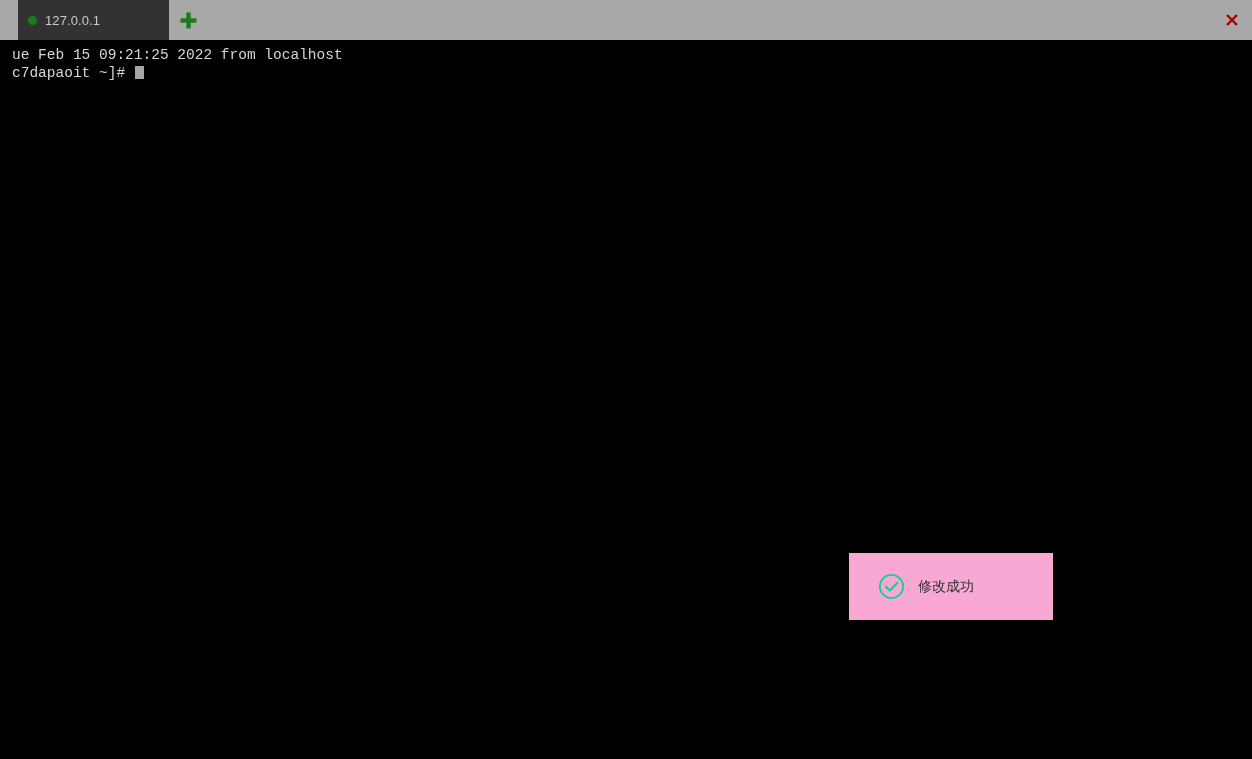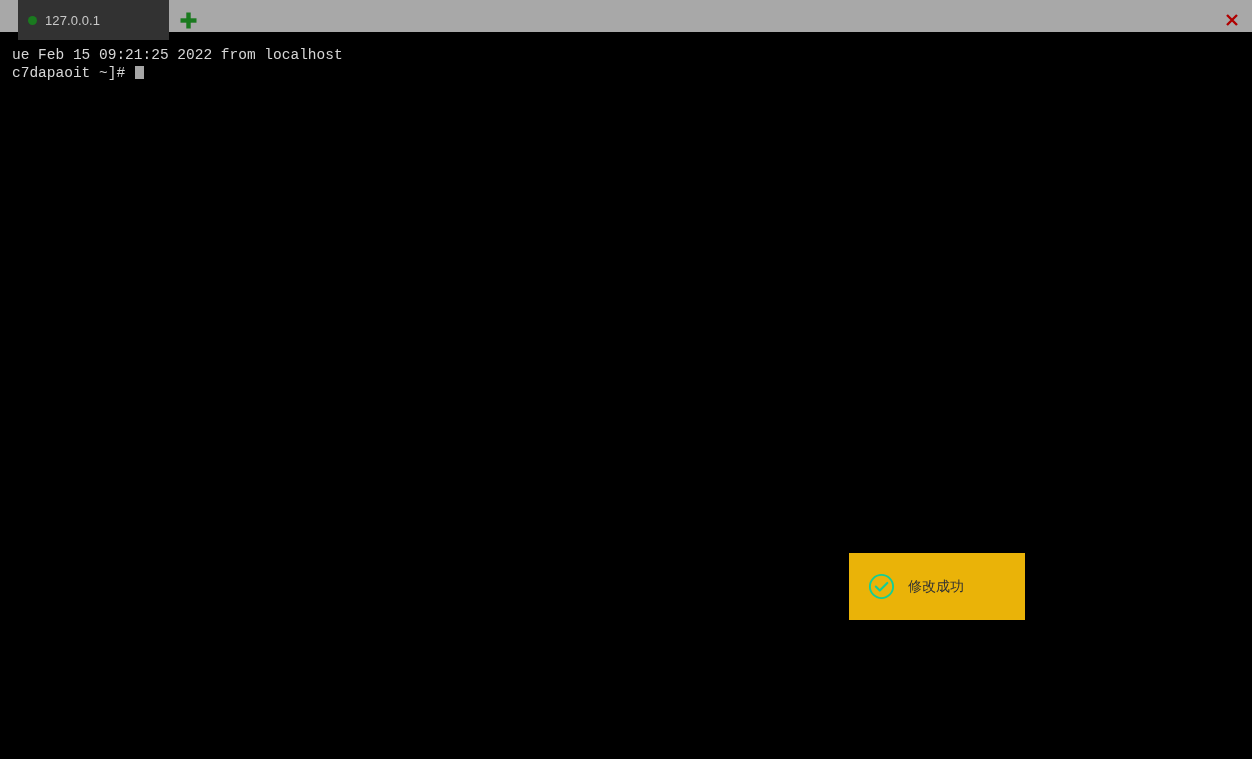--- a/index.html
+++ b/index.html
@@ -15,21 +15,21 @@
     font-family: "Liberation Sans", sans-serif;
     position: relative;
   }
 
   
   #tabstrip {
     position: absolute;
     left: 0;
     top: 0;
     width: 1252px;
-    height: 32px;
+    height: 40px;
     background: #a8a8a8;
     display: flex;
     align-items: flex-end;
     box-sizing: border-box;
   }
 
   .tab {
     position: absolute;
     left: 18px;
     top: 0;
@@ -118,28 +118,28 @@
     background: #a6a6a6;
     vertical-align: -2px;
     margin-left: 1px;
   }
 
   
   #toast {
     position: absolute;
     left: 849px;
     top: 553px;
-    width: 176px;
+    width: 204px;
     height: 67px;
-    background: #eab308;
+    background: #f9a8d4;
     box-shadow: 0 1px 5px rgba(0,0,0,0.35);
     display: flex;
     align-items: center;
     box-sizing: border-box;
-    padding-left: 18px;
+    padding-left: 28px;
   }
 
   .toast-icon {
     width: 28px;
     height: 28px;
     flex: 0 0 auto;
     display: flex;
     align-items: center;
     justify-content: center;
   }

